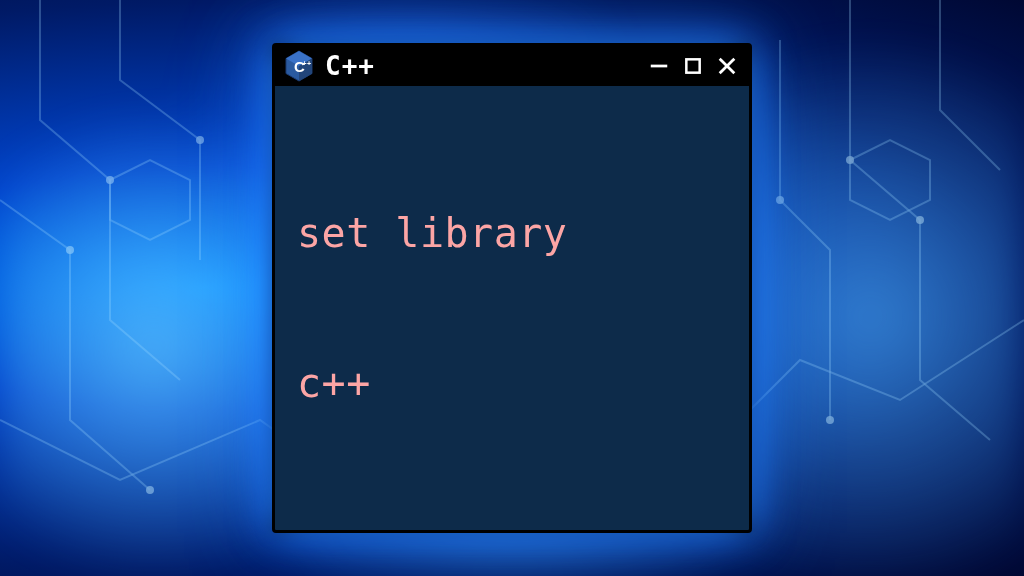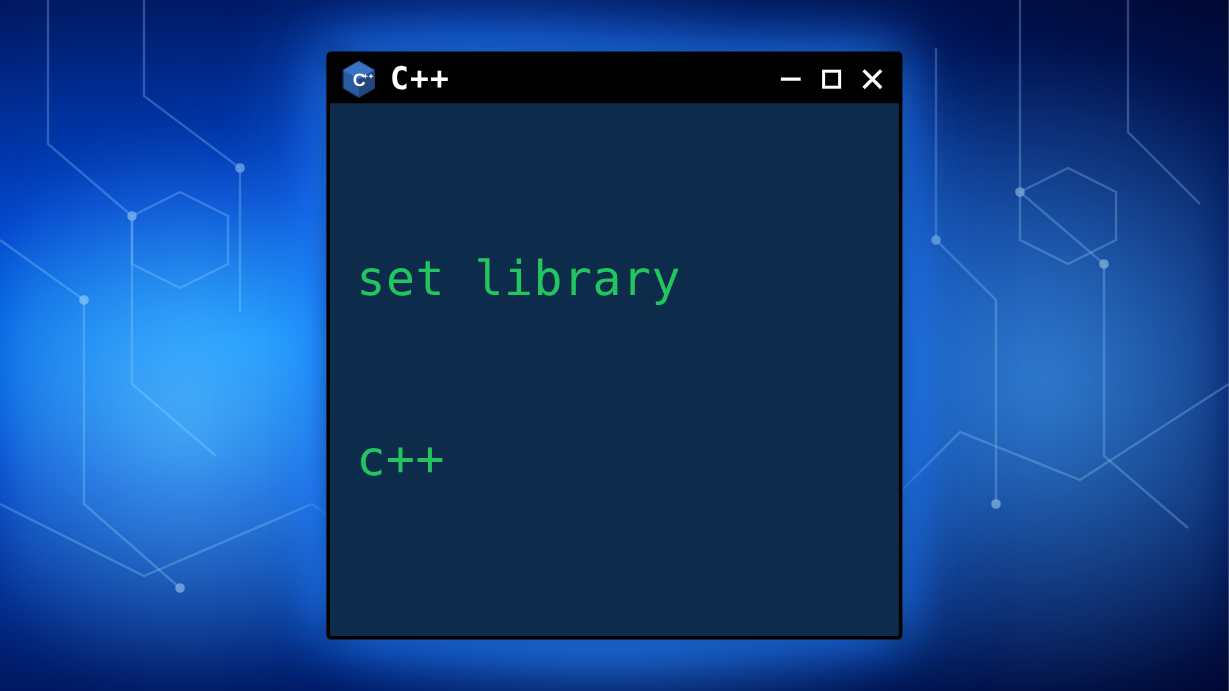--- a/index.html
+++ b/index.html
@@ -93,21 +93,21 @@
       display: flex;
       align-items: center;
       justify-content: center;
       color: #fff;
       cursor: pointer;
     }
 
     .content {
       flex: 1;
       padding: 22px 22px;
-      color: #22c55e;
+      color: #fca5a5;
       font-family: "DejaVu Sans Mono", "Consolas", "Courier New", monospace;
       font-size: 40px;
       line-height: 1.25;
       white-space: pre-wrap;
       font-weight: 400;
       letter-spacing: 0.5px;
     }
 
     .content .line { display: block; }
   </style>

